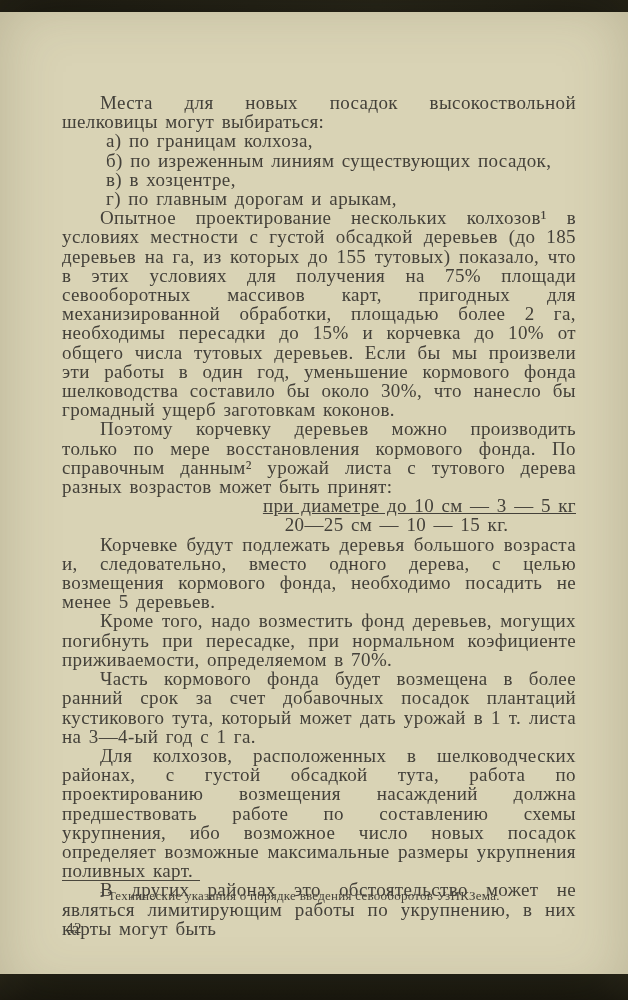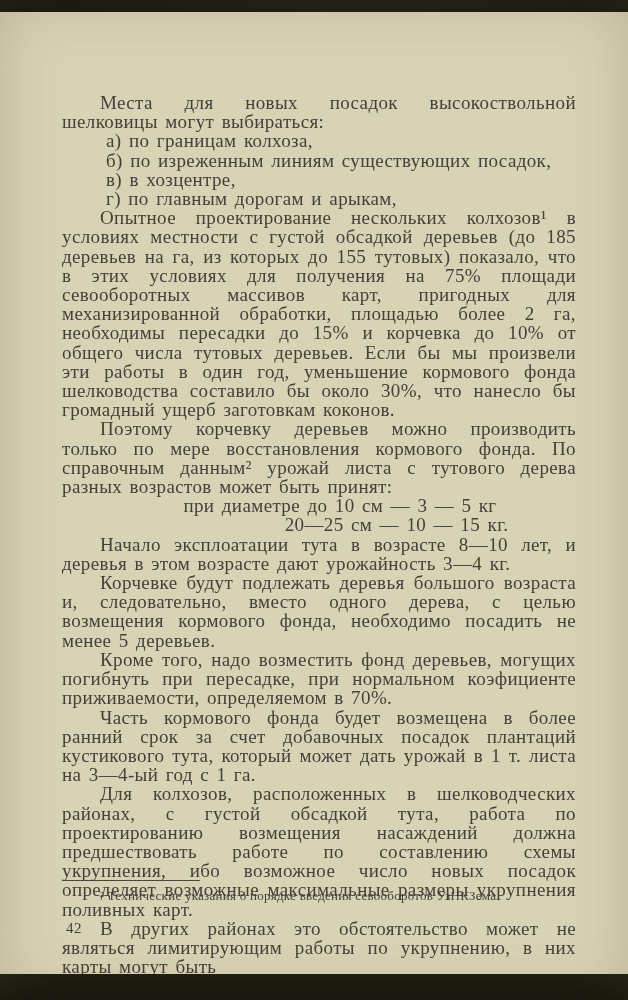--- a/index.html
+++ b/index.html
@@ -47,21 +47,22 @@
   }
   .main-text p {
     margin: 0;
     text-indent: 38px;
   }
   .main-text p.list-item {
     text-indent: 44px;
   }
   .main-text p.yield-1 {
     text-indent: 42px;
-    text-align: center;
+    text-align: right;
+    text-decoration: underline;
   }
   .main-text p.yield-2 {
     text-indent: 155px;
     text-align: center;
   }
   .footnote-block {
     position: absolute;
     left: 62px;
     top: 880px;
     width: 514px;
@@ -95,21 +96,20 @@
 <div class="main-text">
   <p>Места для новых посадок высокоствольной шелковицы могут выбираться:</p>
   <p class="list-item">а) по границам колхоза,</p>
   <p class="list-item">б) по изреженным линиям существующих посадок,</p>
   <p class="list-item">в) в хозцентре,</p>
   <p class="list-item">г) по главным дорогам и арыкам,</p>
   <p>Опытное проектирование нескольких колхозов¹ в условиях местности с густой обсадкой деревьев (до 185 деревьев на га, из которых до 155 тутовых) показало, что в этих условиях для получения на 75% площади севооборотных массивов карт, пригодных для механизированной обработки, площадью более 2 га, необходимы пересадки до 15% и корчевка до 10% от общего числа тутовых деревьев. Если бы мы произвели эти работы в один год, уменьшение кормового фонда шелководства составило бы около 30%, что нанесло бы громадный ущерб заготовкам коконов.</p>
   <p>Поэтому корчевку деревьев можно производить только по мере восстановления кормового фонда. По справочным данным² урожай листа с тутового дерева разных возрастов может быть принят:</p>
   <p class="yield-1">при диаметре до  10 см —  3 —  5 кг</p>
   <p class="yield-2">20—25 см — 10 — 15 кг.</p>
-  <p>Начало эксплоатации тута в возрасте 8—10 лет, и деревья в этом возрасте дают урожайность 3—4 кг.</p>
   <p>Корчевке будут подлежать деревья большого возраста и, следовательно, вместо одного дерева, с целью возмещения кормового фонда, необходимо посадить не менее 5 деревьев.</p>
   <p>Кроме того, надо возместить фонд деревьев, могущих погибнуть при пересадке, при нормальном коэфициенте приживаемости, определяемом в 70%.</p>
   <p>Часть кормового фонда будет возмещена в более ранний срок за счет добавочных посадок плантаций кустикового тута, который может дать урожай в 1 т. листа на 3—4-ый год с 1 га.</p>
   <p>Для колхозов, расположенных в шелководческих районах, с густой обсадкой тута, работа по проектированию возмещения насаждений должна предшествовать работе по составлению схемы укрупнения, ибо возможное число новых посадок определяет возможные максимальные размеры укрупнения поливных карт.</p>
   <p>В других районах это обстоятельство может не являться лимитирующим работы по укрупнению, в них карты могут быть</p>
 </div>
 
 <div class="footnote-block">
   <div class="footnote-rule"></div>
   <p>² Технические указания о порядке введения севооборотов УзНКЗема.</p>

